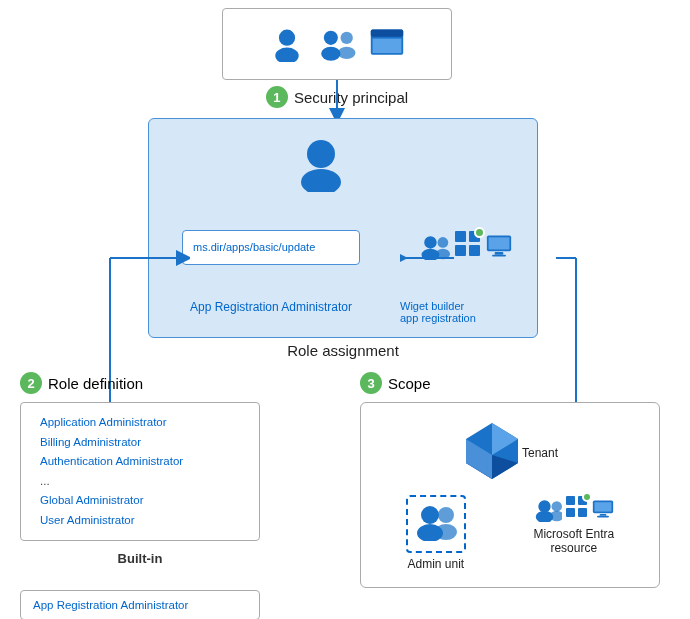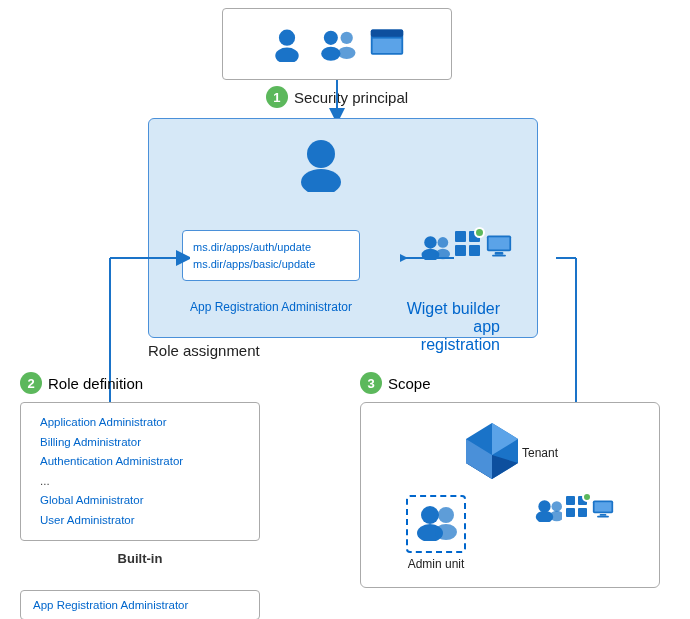--- a/index.html
+++ b/index.html
@@ -74,21 +74,21 @@
       background: #d6e8f7;
       border: 1.5px solid #4a90d9;
       border-radius: 6px;
     }
 
     .role-assignment-label {
       position: absolute;
       top: 342px;
       left: 148px;
       width: 390px;
-      text-align: left;
+      text-align: center;
       font-size: 15px;
       color: #222;
     }
 
     
     .person-icon-center {
       position: absolute;
       top: 136px;
       left: 296px;
       display: flex;
@@ -133,22 +133,22 @@
       flex-direction: column;
       align-items: center;
       gap: 4px;
     }
 
     .widget-builder-label {
       position: absolute;
       top: 300px;
       left: 400px;
       width: 100px;
-      text-align: right;
-      font-size: 16px;
+      text-align: left;
+      font-size: 11px;
       color: #0066cc;
     }
 
     
     .role-def-section {
       position: absolute;
       top: 372px;
       left: 20px;
       width: 240px;
     }
@@ -338,21 +338,20 @@
   <div class="role-assignment-box"></div>
 
   <div class="person-icon-center">
     <svg width="50" height="56" viewBox="0 0 50 56">
       <circle cx="25" cy="18" r="14" fill="#1a73c8"></circle>
       <ellipse cx="25" cy="46" rx="20" ry="13" fill="#1a73c8"></ellipse>
     </svg>
   </div>
 
   <div class="app-reg-inner-box">
-    <div class="line">ms.dir/apps/auth/update</div>
     <div class="line">ms.dir/apps/basic/update</div>
   </div>
 
   <div class="app-reg-inner-label">App Registration Administrator</div>
 
   <div class="widget-builder">
     <div style="display:flex;gap:4px;align-items:center;">
 
       <svg width="32" height="28" viewBox="0 0 36 28">
         <circle cx="14" cy="10" r="7" fill="#1a73c8"></circle>
@@ -483,18 +482,20 @@
               <div style="position:absolute;top:-3px;right:-3px;width:10px;height:10px;border-radius:50%;background:#5cb85c;border:2px solid #fff;"></div>
             </div>
 
             <svg width="22" height="22" viewBox="0 0 26 22">
               <rect x="1" y="1" width="24" height="15" rx="2" fill="#1a73c8"></rect>
               <rect x="3" y="3" width="20" height="11" fill="#5ba3e8"></rect>
               <rect x="9" y="17" width="8" height="2" rx="1" fill="#1a73c8"></rect>
               <rect x="6" y="19" width="14" height="2" rx="1" fill="#1a73c8"></rect>
             </svg>
           </div>
+          <span class="scope-item-label" style="white-space:pre-line;">Microsoft Entra
+resource</span>
         </div>
       </div>
     </div>
   </div>
 
 </div>
 
 </body></html>

